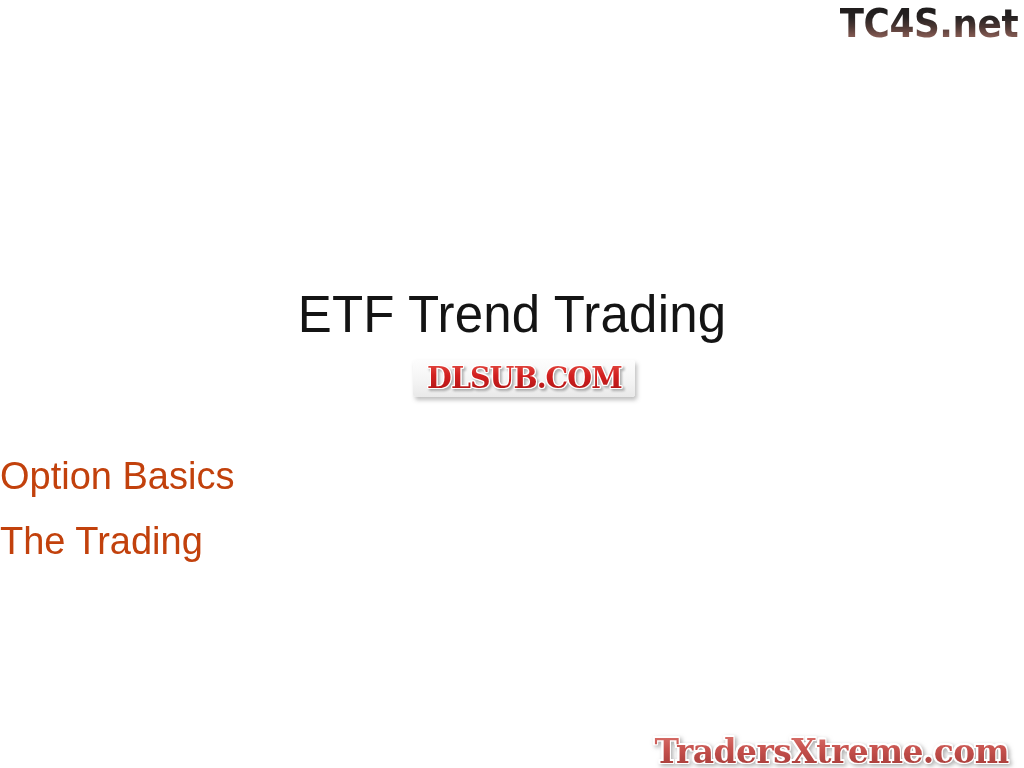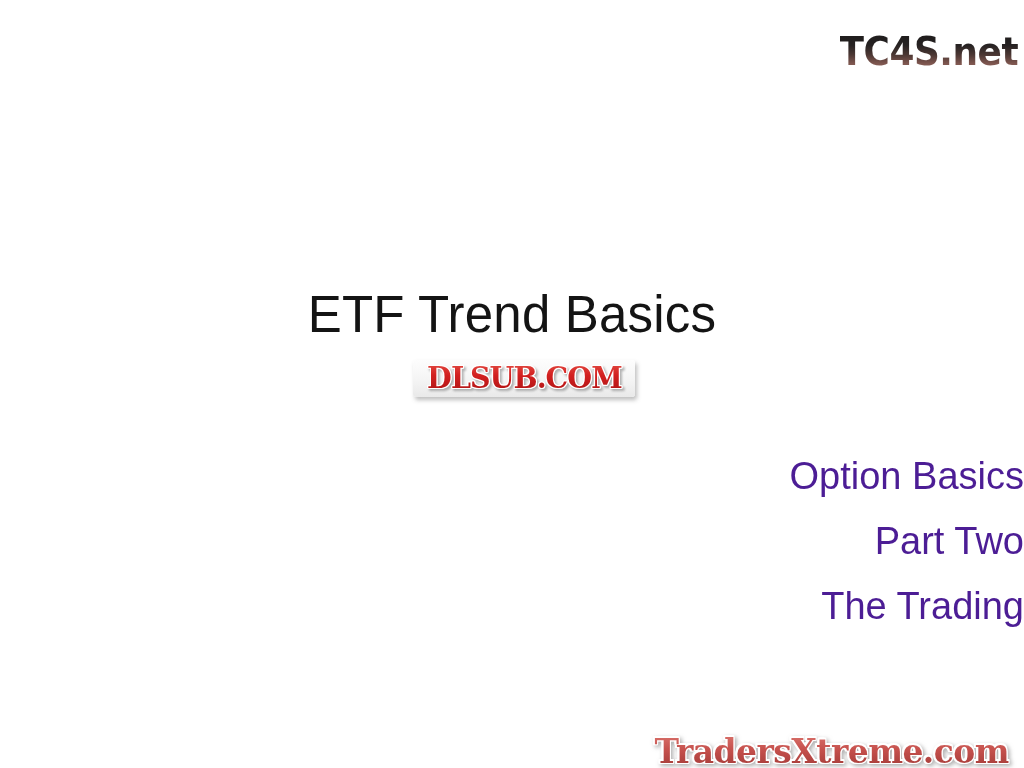--- a/index.html
+++ b/index.html
@@ -23,21 +23,20 @@
 
   
   .wm-top {
     position: absolute;
     top: 0px;
     right: 6px;
     height: 46px;
     display: flex;
     align-items: center;
     user-select: none;
-    margin-top: 28px;
   }
   .wm-top .wm-top-text {
     font-family: "DejaVu Sans", sans-serif;
     font-weight: 700;
     font-size: 39px;
     line-height: 1;
     letter-spacing: -0.5px;
     transform: scaleX(0.92);
     transform-origin: right center;
     background: linear-gradient(180deg,
@@ -108,26 +107,26 @@
       drop-shadow(2px 2px 1px rgba(120,120,120,0.55));
     white-space: nowrap;
   }
 
   
   .subtitle {
     position: absolute;
     left: 0;
     top: 444px;
     width: 1024px;
-    text-align: right;
+    text-align: left;
     font-family: "Liberation Sans", sans-serif;
     font-weight: 400;
     font-size: 38px;
     line-height: 65px;
-    color: #4c1d95;
+    color: #c2410c;
   }
   .subtitle-line {
     display: block;
   }
 
   
   .wm-bottom {
     position: absolute;
     right: 10px;
     bottom: 0;
@@ -158,31 +157,30 @@
 </style>
 </head>
 <body>
 
 <div id="slide">
 
   <div class="wm-top">
     <span class="wm-top-text">TC4S.net</span>
   </div>
 
-  <div class="title">ETF Trend Basics</div>
+  <div class="title">ETF Trend Trading</div>
 
   <div class="wm-dlsub">
     <span class="wm-dlsub-plate">
       <span class="wm-dlsub-text">DLSUB.COM</span>
     </span>
   </div>
 
   <div class="subtitle">
     <span class="subtitle-line">Option Basics</span>
-    <span class="subtitle-line">Part Two</span>
     <span class="subtitle-line">The Trading</span>
   </div>
 
   <div class="wm-bottom">
     <span class="wm-bottom-text">TradersXtreme.com</span>
   </div>
 
 </div>
 
 </body></html>

